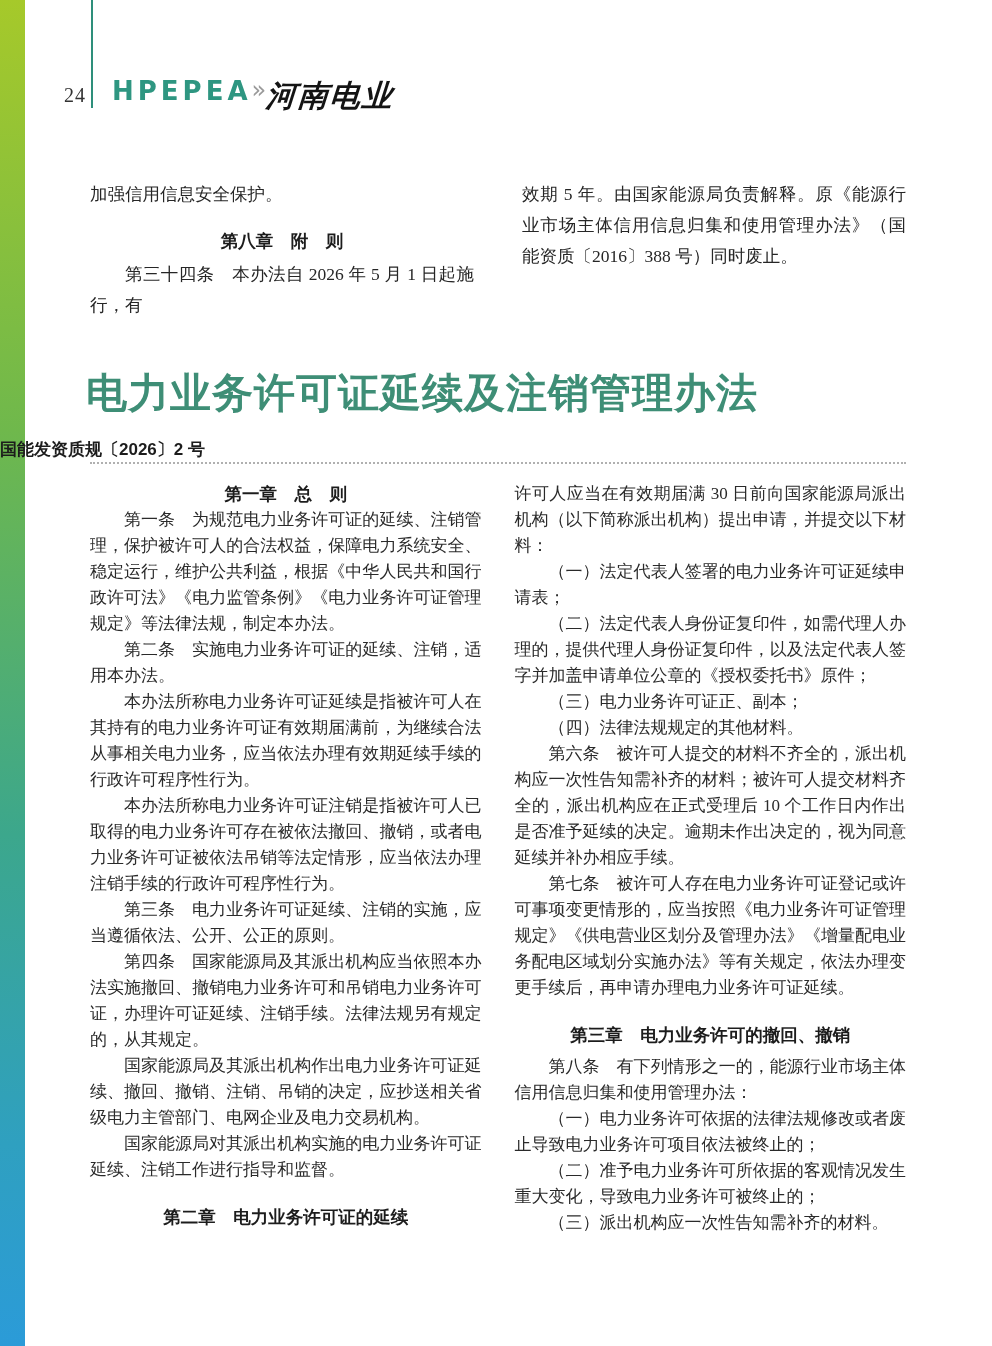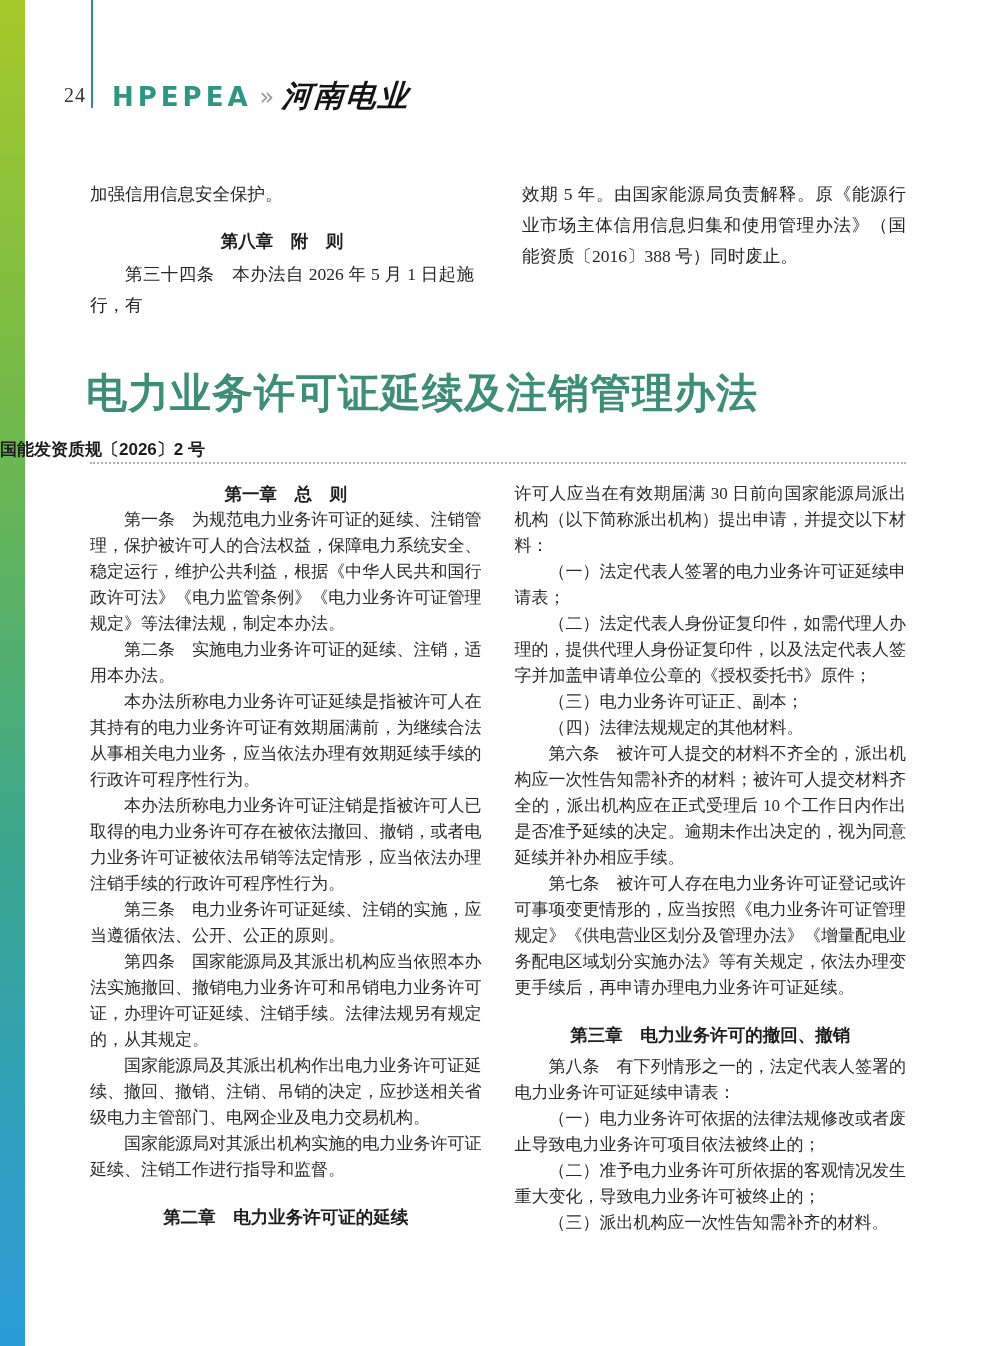--- a/index.html
+++ b/index.html
@@ -19,21 +19,21 @@
   .page-num {
     position:absolute; left:64px; top:84px;
     font-size:20px; color:#333; letter-spacing:1px;
   }
   .header-rule {
     position:absolute; left:91px; top:0; width:2px; height:108px;
     background:#2e8f7b;
   }
   .header-row {
     position:absolute; left:112px; top:76px;
-    display:flex; align-items:center; gap:8px; white-space:nowrap;
+    display:flex; align-items:flex-start; gap:0; white-space:nowrap;
   }
   .logo {
     font-family:"DejaVu Sans","Liberation Sans",sans-serif;
     font-weight:bold; font-size:26px; color:#2e9681; letter-spacing:4px;
   }
   .chevrons { font-size:24px; color:#9a9a9a; font-family:"DejaVu Sans",sans-serif; }
   .magazine-name {
     font-size:30px; font-weight:bold; font-style:italic; color:#141414;
     transform:skewX(-4deg); letter-spacing:2px;
     font-family:"Liberation Serif","DejaVu Serif",serif;
@@ -126,18 +126,18 @@
   </div>
   <div class="col">
     <p class="cont">许可人应当在有效期届满 30 日前向国家能源局派出机构（以下简称派出机构）提出申请，并提交以下材料：</p>
     <p>（一）法定代表人签署的电力业务许可证延续申请表；</p>
     <p>（二）法定代表人身份证复印件，如需代理人办理的，提供代理人身份证复印件，以及法定代表人签字并加盖申请单位公章的《授权委托书》原件；</p>
     <p>（三）电力业务许可证正、副本；</p>
     <p>（四）法律法规规定的其他材料。</p>
     <p>第六条　被许可人提交的材料不齐全的，派出机构应一次性告知需补齐的材料；被许可人提交材料齐全的，派出机构应在正式受理后 10 个工作日内作出是否准予延续的决定。逾期未作出决定的，视为同意延续并补办相应手续。</p>
     <p>第七条　被许可人存在电力业务许可证登记或许可事项变更情形的，应当按照《电力业务许可证管理规定》《供电营业区划分及管理办法》《增量配电业务配电区域划分实施办法》等有关规定，依法办理变更手续后，再申请办理电力业务许可证延续。</p>
     <div class="chapter mid">第三章　电力业务许可的撤回、撤销</div>
-    <p>第八条　有下列情形之一的，法定代表人签署的电力业务许可证延续申请表：</p>
+    <p>第八条　有下列情形之一的，能源行业市场主体信用信息归集和使用管理办法：</p>
     <p>（一）电力业务许可依据的法律法规修改或者废止导致电力业务许可项目依法被终止的；</p>
     <p>（二）准予电力业务许可所依据的客观情况发生重大变化，导致电力业务许可被终止的；</p>
     <p>（三）派出机构应一次性告知需补齐的材料。</p>
   </div>
 </div>
 
 </body></html>

